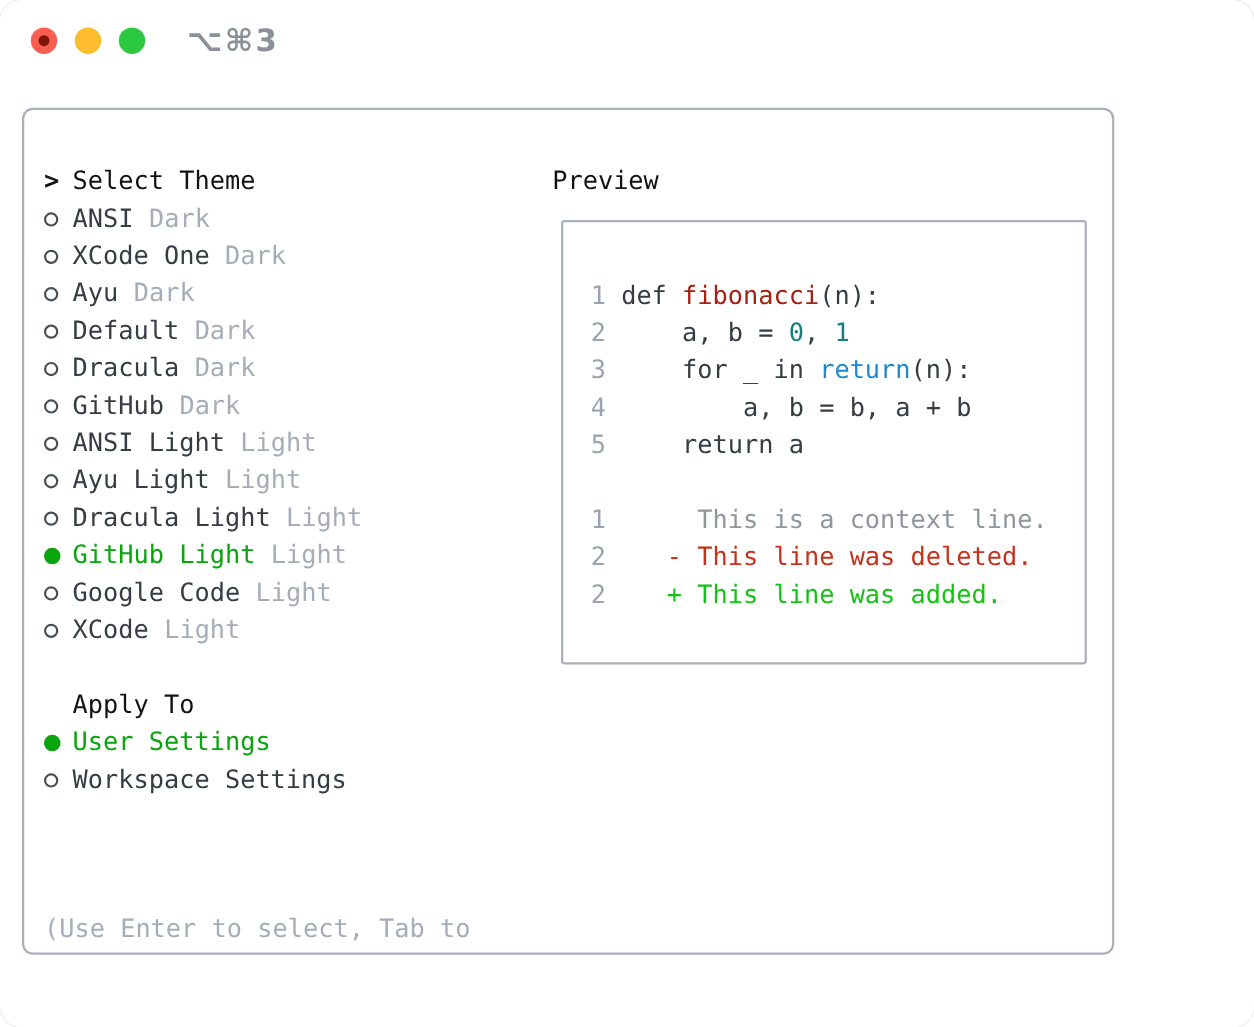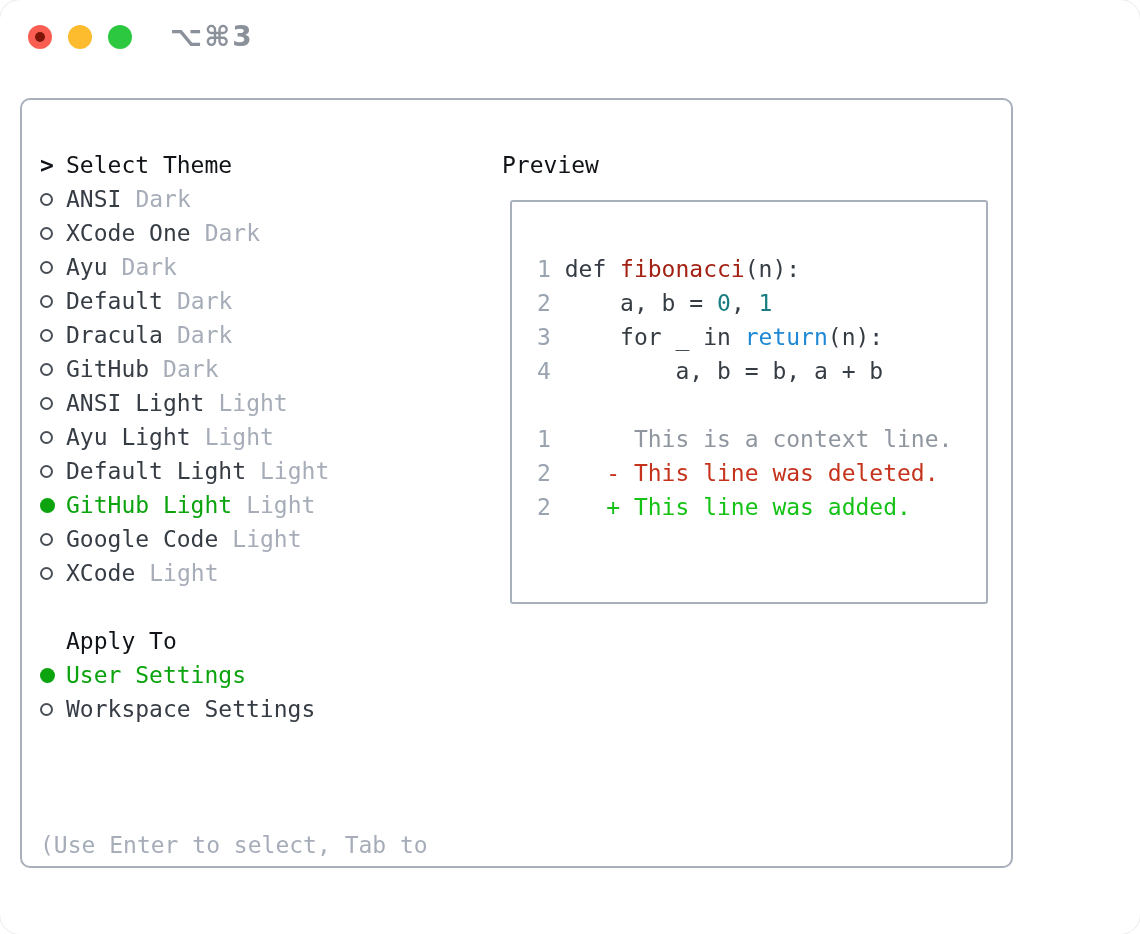--- a/index.html
+++ b/index.html
@@ -154,21 +154,21 @@
             <span class="marker">
               <span class="radio"></span>
             </span>
             <span class="item-label">Ayu Light</span>
             <span class="variant">Light</span>
           </div>
           <div class="row">
             <span class="marker">
               <span class="radio"></span>
             </span>
-            <span class="item-label">Default Light</span>
+            <span class="item-label">Dracula Light</span>
             <span class="variant">Light</span>
           </div>
           <div class="row">
             <span class="marker">
               <span class="radio on"></span>
             </span>
             <span class="item-label selected">GitHub Light</span>
             <span class="variant">Light</span>
           </div>
           <div class="row">
@@ -220,20 +220,21 @@
     <div class="right-col">
       <div class="row">
         <span class="header">Preview</span>
       </div>
       <div class="preview-box">
         <div id="code-lines">
             <div class="code-row"><span class="ln">1</span><span class="seg-default">def </span><span class="seg-function">fibonacci</span><span class="seg-default">(n):</span></div>
             <div class="code-row"><span class="ln">2</span><span class="seg-default">    a, b = </span><span class="seg-number">0</span><span class="seg-default">, </span><span class="seg-number">1</span></div>
             <div class="code-row"><span class="ln">3</span><span class="seg-default">    for _ in </span><span class="seg-builtin">return</span><span class="seg-default">(n):</span></div>
             <div class="code-row"><span class="ln">4</span><span class="seg-default">        a, b = b, a + b</span></div>
+            <div class="code-row"><span class="ln">5</span><span class="seg-default">    return a</span></div>
             <div class="code-row"><span class="ln"></span></div>
             <div class="code-row"><span class="ln">1</span><span class="seg-context">     This is a context line.</span></div>
             <div class="code-row"><span class="ln">2</span><span class="seg-deleted">   - This line was deleted.</span></div>
             <div class="code-row"><span class="ln">2</span><span class="seg-added">   + This line was added.</span></div>
           </div>
       </div>
     </div>
 
   </div>
 </div>

